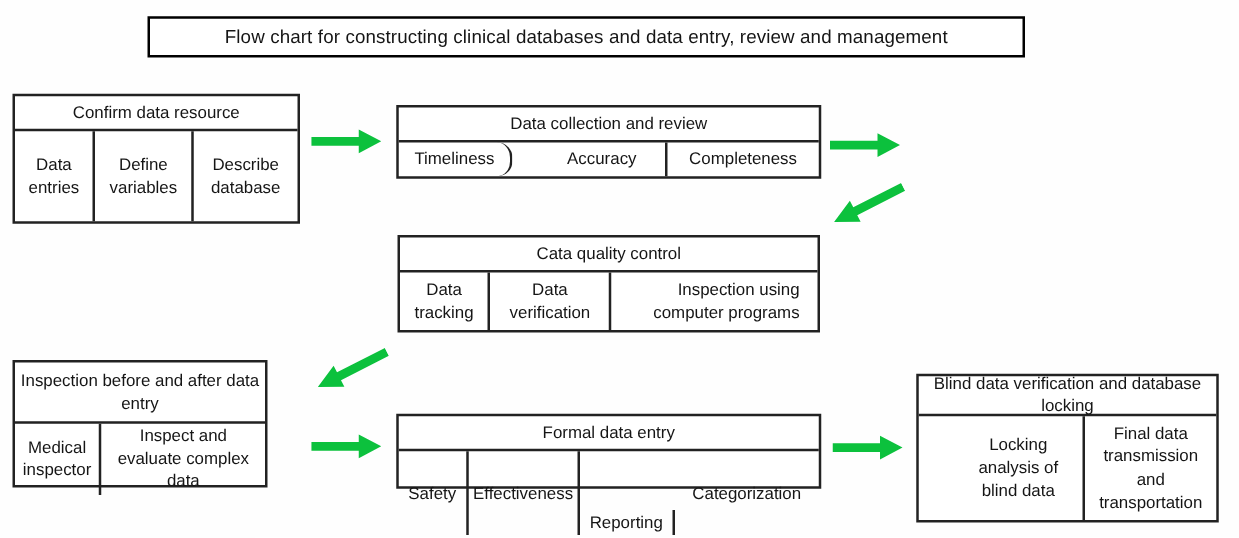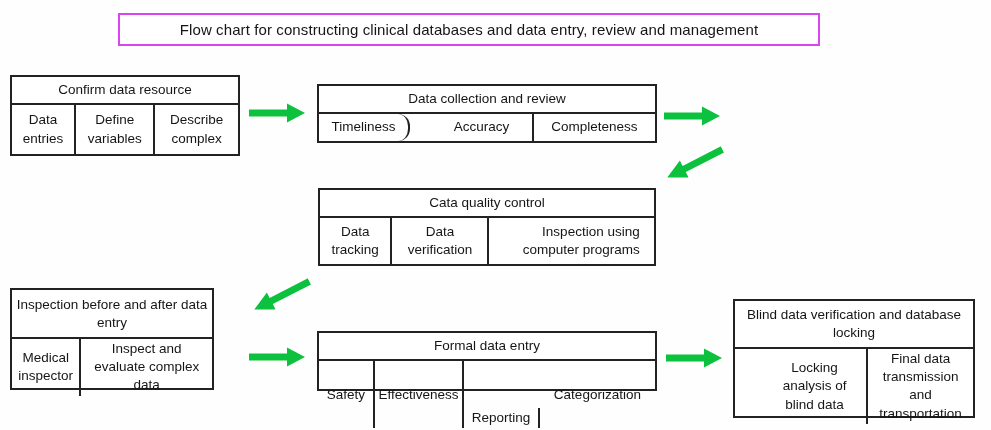--- a/index.html
+++ b/index.html
@@ -2,21 +2,21 @@
 <html><head>
 <meta charset="utf-8">
 <style>
   html,body{margin:0;padding:0;background:#ffffff;}
   #canvas{
     position:relative;width:991px;height:430px;background:#fefefe;overflow:hidden;
     font-family:"Liberation Sans",sans-serif;color:#151515;
   }
   .title-box{
     position:absolute;left:118px;top:13px;width:702px;height:33px;
-    border:2px solid #d946ef;background:#fff;box-sizing:border-box;
+    border:2px solid #000000;background:#fff;box-sizing:border-box;
     display:flex;align-items:center;justify-content:center;
     font-size:15px;letter-spacing:.1px;
   }
   .fbox{
     position:absolute;border:2px solid #222;background:#fff;box-sizing:border-box;
     display:flex;flex-direction:column;
   }
   .fbox .hdr{
     flex:0 0 auto;border-bottom:2px solid #222;
     display:flex;align-items:center;justify-content:center;text-align:center;
@@ -37,26 +37,26 @@
 </style>
 </head>
 <body>
 
 <div id="canvas">
 
   <div class="title-box">
     <span>Flow chart for constructing clinical databases and data entry, review and management</span>
   </div>
 
-  <div class="fbox" style="left:10px;top:75px;width:230px;height:81px;">
+  <div class="fbox" style="left:10px;top:75px;width:230px;height:104px;">
     <div class="hdr" style="height:28px;">Confirm data resource</div>
     <div class="body">
       <div class="cell" style="flex:63 0 0;">Data entries</div>
       <div class="cell" style="flex:80 0 0;">Define variables</div>
-      <div class="cell" style="flex:87 0 0;">Describe complex</div>
+      <div class="cell" style="flex:87 0 0;">Describe database</div>
     </div>
   </div>
 
   <div class="fbox" style="left:317px;top:84px;width:340px;height:59px;">
     <div class="hdr" style="height:28px;">Data collection and review</div>
     <div class="body">
       <div class="cell" style="flex:96 0 0;border-radius:12px;">Timeliness</div>
       <div class="cell" style="flex:110 0 0;margin-left:21px;">Accuracy</div>
       <div class="cell" style="flex:134 0 0;">Completeness</div>
     </div>
@@ -88,21 +88,21 @@
     <div class="hdr" style="height:28px;">Formal data entry</div>
     <div class="body">
       <div class="cell" style="flex:55 0 0;">Safety</div>
       <div class="cell" style="flex:96 0 0;">Effectiveness</div>
       <div class="cell" style="flex:79 0 0;margin-top:47px;">Reporting</div>
       <div class="cell" style="flex:110 0 0;padding:1px 12px;">Categorization</div>
     </div>
   </div>
 
   <div class="fbox" style="left:733px;top:299px;width:242px;height:119px;">
-    <div class="hdr" style="height:48px;">Blind data verification and database locking</div>
+    <div class="hdr" style="height:32px;">Blind data verification and database locking</div>
     <div class="body">
       <div class="cell" style="flex:120 0 0;margin-left:28px;">Locking analysis of blind data</div>
       <div class="cell" style="flex:122 0 0;">Final data transmission and transportation</div>
     </div>
   </div>
 
   <div class="arrow" style="left:249px;top:101px;">
     <svg width="58" height="24" viewBox="0 0 58 24">
         <polygon points="0,8.5 38,8.5 38,2.5 56,12 38,21.5 38,15.5 0,15.5" fill="#0cc13d"></polygon>
       </svg>

